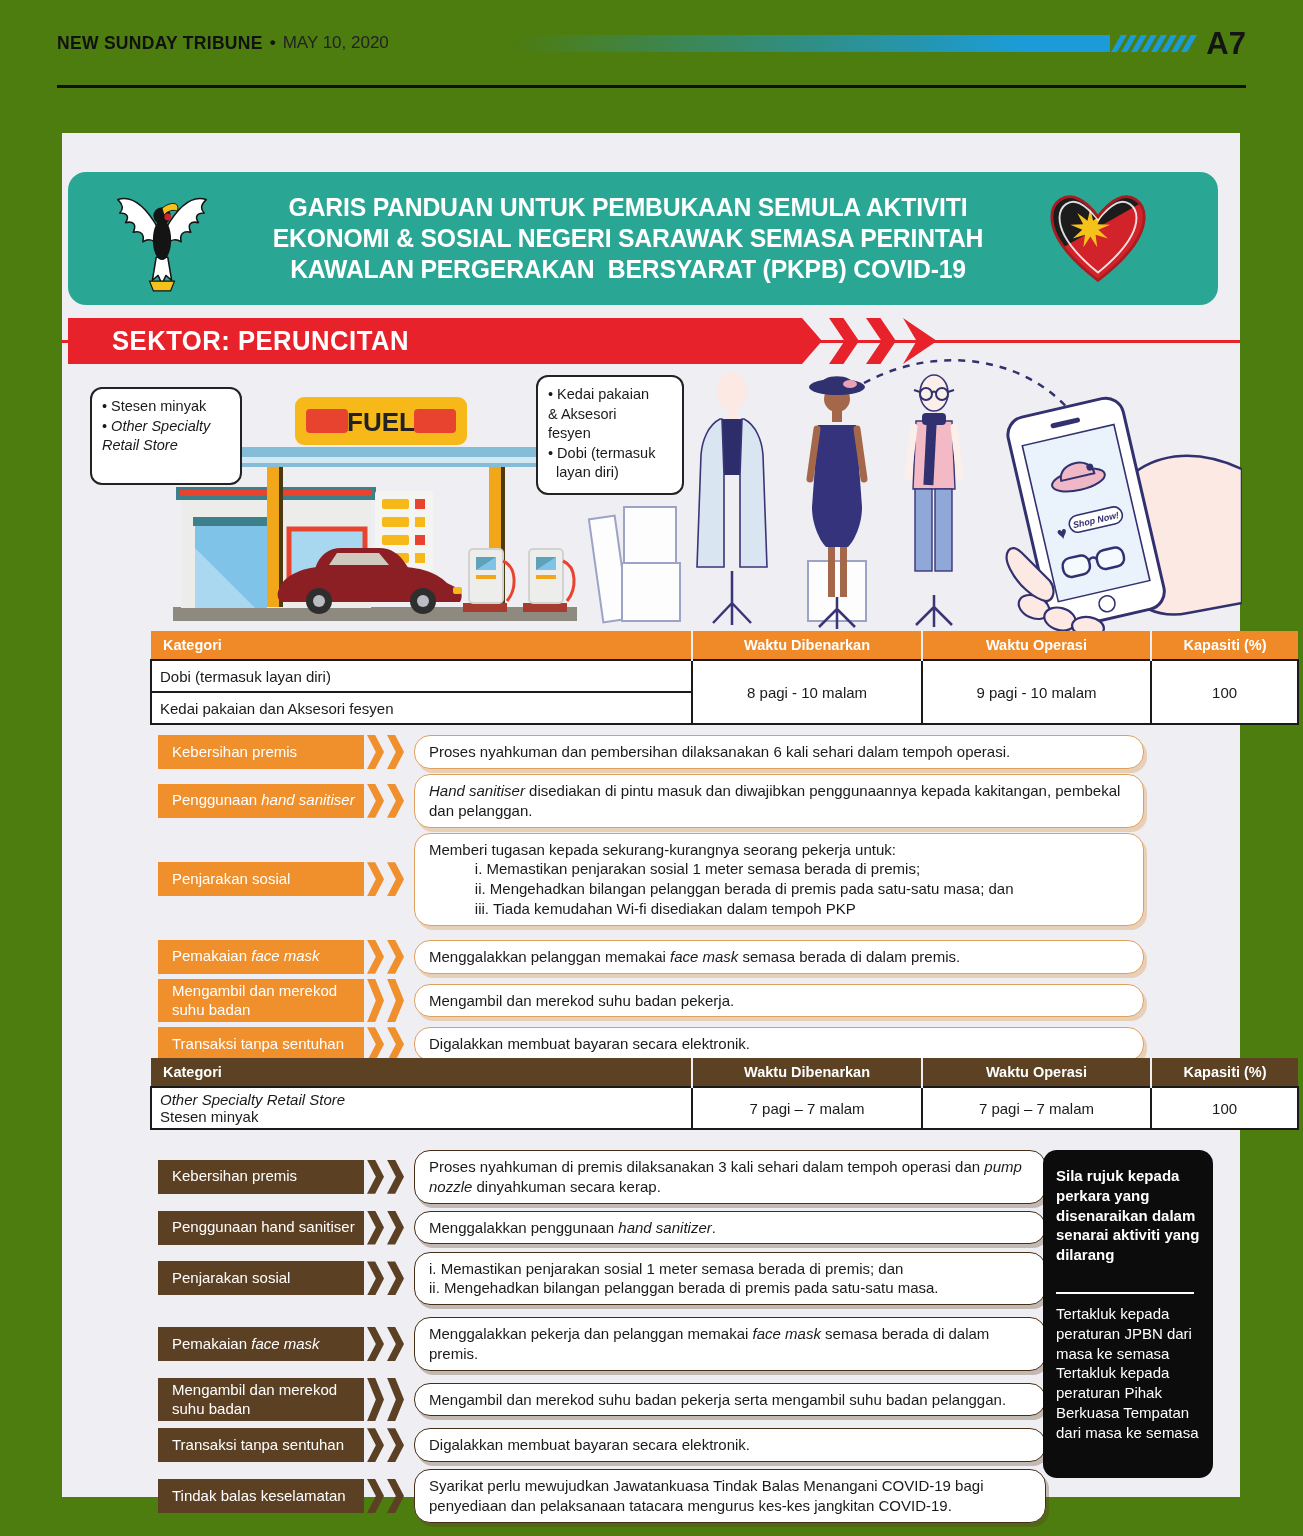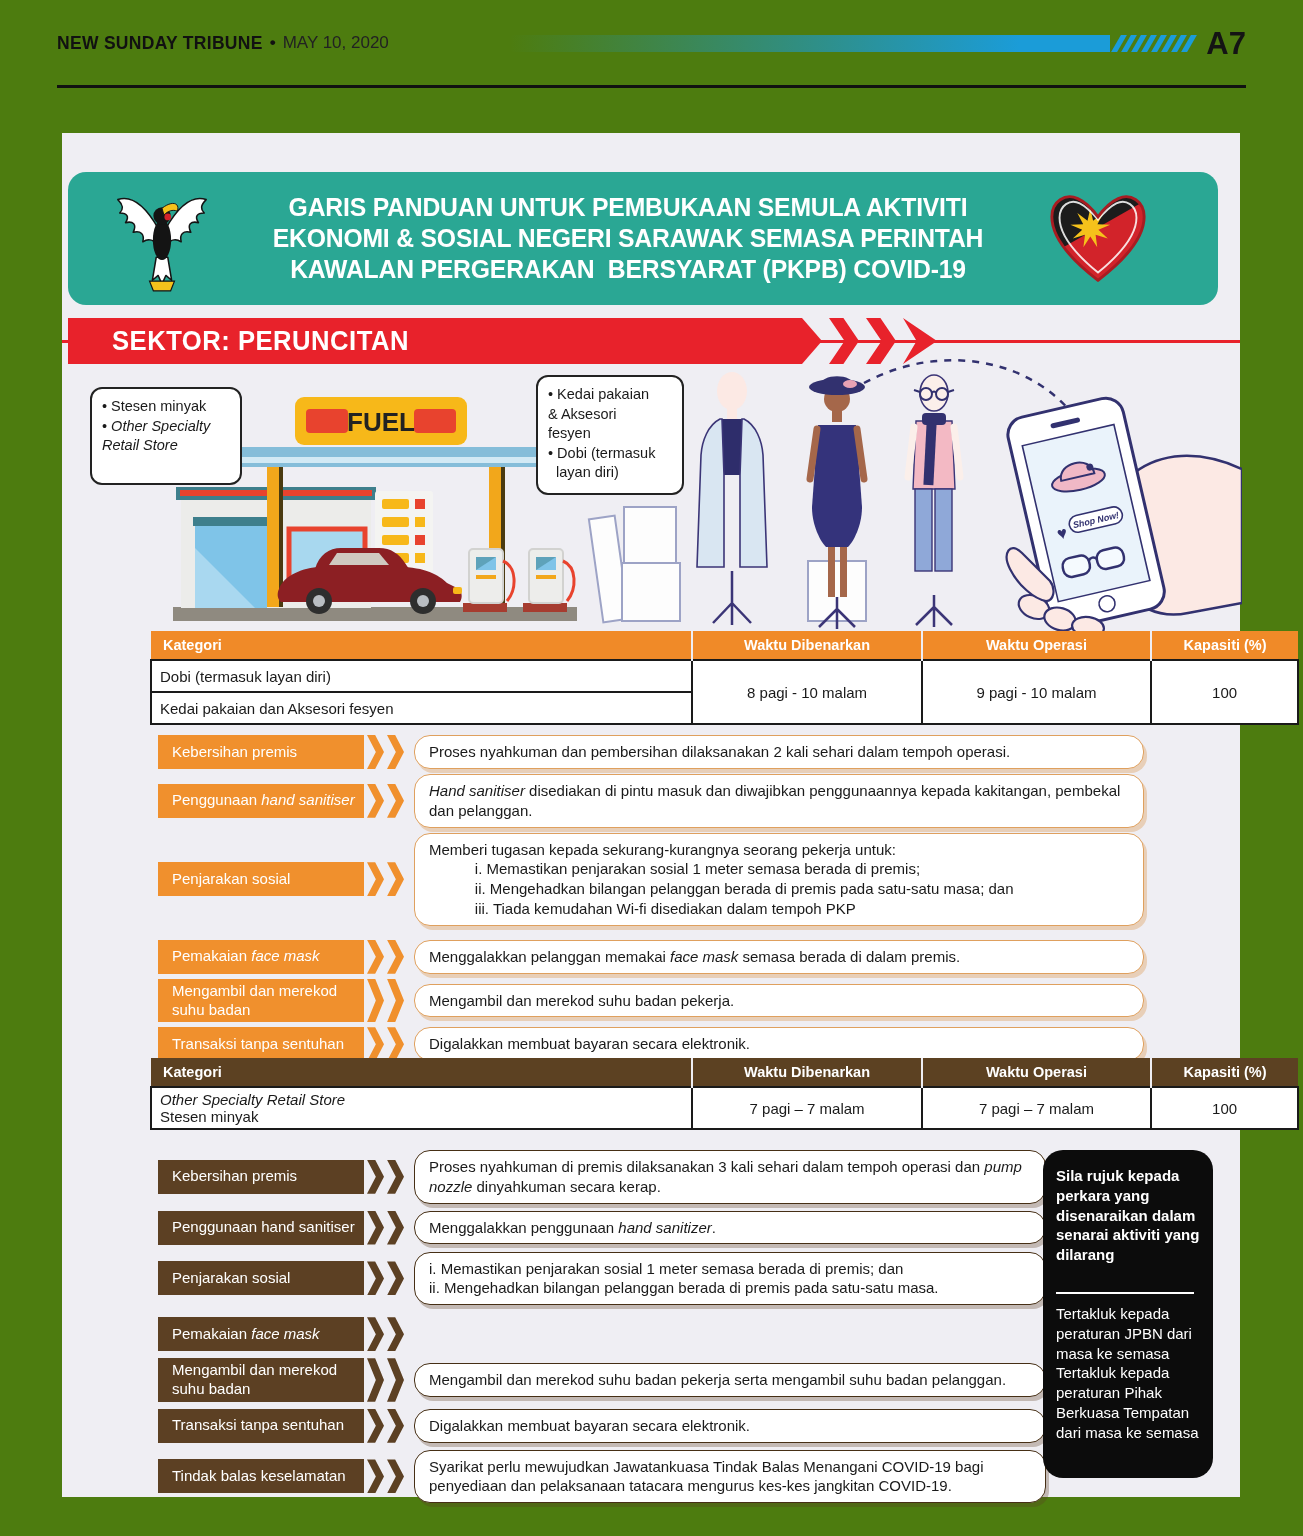--- a/index.html
+++ b/index.html
@@ -63,21 +63,21 @@
   .g-label{flex:0 0 206px;box-sizing:border-box;min-height:34px;display:flex;flex-direction:column;justify-content:center;
     padding:3px 6px 3px 14px;color:#fff;font-size:15px;line-height:1.25;}
   .chev{width:17px;margin-left:3px;clip-path:polygon(0 0,48% 0,100% 50%,48% 100%,0 100%,52% 50%);}
   .g-content{flex:1;margin-left:10px;background:#fff;border-radius:16px;padding:6px 14px;font-size:15px;
     line-height:1.32;color:#1a1a1a;white-space:pre-wrap;box-sizing:border-box;}
   .g1-wrap .g-label,.g1-wrap .chev{background:#F0902D;}
   .g1-wrap .g-content{border:1.7px solid #DFA05E;box-shadow:3px 4px 0 rgba(223,160,94,.4);}
   .g2-wrap .g-label,.g2-wrap .chev{background:#5C4023;}
   .g2-wrap .g-content{border:1.7px solid #462F15;box-shadow:3px 4px 0 rgba(92,64,35,.3);}
   
-  .notice{position:absolute;left:981px;top:1017px;width:170px;height:328px;background:#0C0C0C;border-radius:20px;
+  .notice{position:absolute;left:981px;top:1017px;width:170px;height:328px;background:#0C0C0C;border-radius:14px;
     color:#fff;padding:16px 13px;box-sizing:border-box;}
   .notice-heading{font-weight:bold;font-size:15px;line-height:1.32;}
   .notice-div{border:none;border-top:2px solid #fff;margin:27px 0 10px 0;width:96%;}
   .notice-notes{font-size:15px;line-height:1.32;}
   svg text{font-family:"Liberation Sans",sans-serif;}
 </style>
 </head>
 <body>
 
 <div class="page">
@@ -308,21 +308,21 @@
 
     <div class="gwrap g1-wrap">
       <div class="g-row">
         <div class="g-tag">
           <div class="g-label">
               <div><span>Kebersihan premis</span></div>
             </div>
           <div class="chev"></div>
             <div class="chev"></div>
         </div>
-        <div class="g-content"><div><span>Proses nyahkuman dan pembersihan dilaksanakan 2 kali sehari dalam tempoh operasi.</span></div></div>
+        <div class="g-content"><div><span>Proses nyahkuman dan pembersihan dilaksanakan 6 kali sehari dalam tempoh operasi.</span></div></div>
       </div>
       <div class="g-row">
         <div class="g-tag">
           <div class="g-label">
               <div><span>Penggunaan </span><i>hand sanitiser</i></div>
             </div>
           <div class="chev"></div>
             <div class="chev"></div>
         </div>
         <div class="g-content"><div><i>Hand sanitiser</i><span> disediakan di pintu masuk dan diwajibkan penggunaannya kepada kakitangan, pembekal dan pelanggan.</span></div></div>
@@ -430,20 +430,21 @@
         <div class="g-content"><div><span>i. Memastikan penjarakan sosial 1 meter semasa berada di premis; dan</span></div><div><span>ii. Mengehadkan bilangan pelanggan berada di premis pada satu-satu masa.</span></div></div>
       </div>
       <div class="g-row" style="margin-top:5px">
         <div class="g-tag">
           <div class="g-label">
               <div><span>Pemakaian </span><i>face mask</i></div>
             </div>
           <div class="chev"></div>
             <div class="chev"></div>
         </div>
+        <div class="g-content"><div><span>Menggalakkan pekerja dan pelanggan memakai </span><i>face mask</i><span> semasa berada di dalam premis.</span></div></div>
       </div>
       <div class="g-row">
         <div class="g-tag">
           <div class="g-label">
               <div><span>Mengambil dan merekod</span></div>
               <div><span>suhu badan</span></div>
             </div>
           <div class="chev"></div>
             <div class="chev"></div>
         </div>

